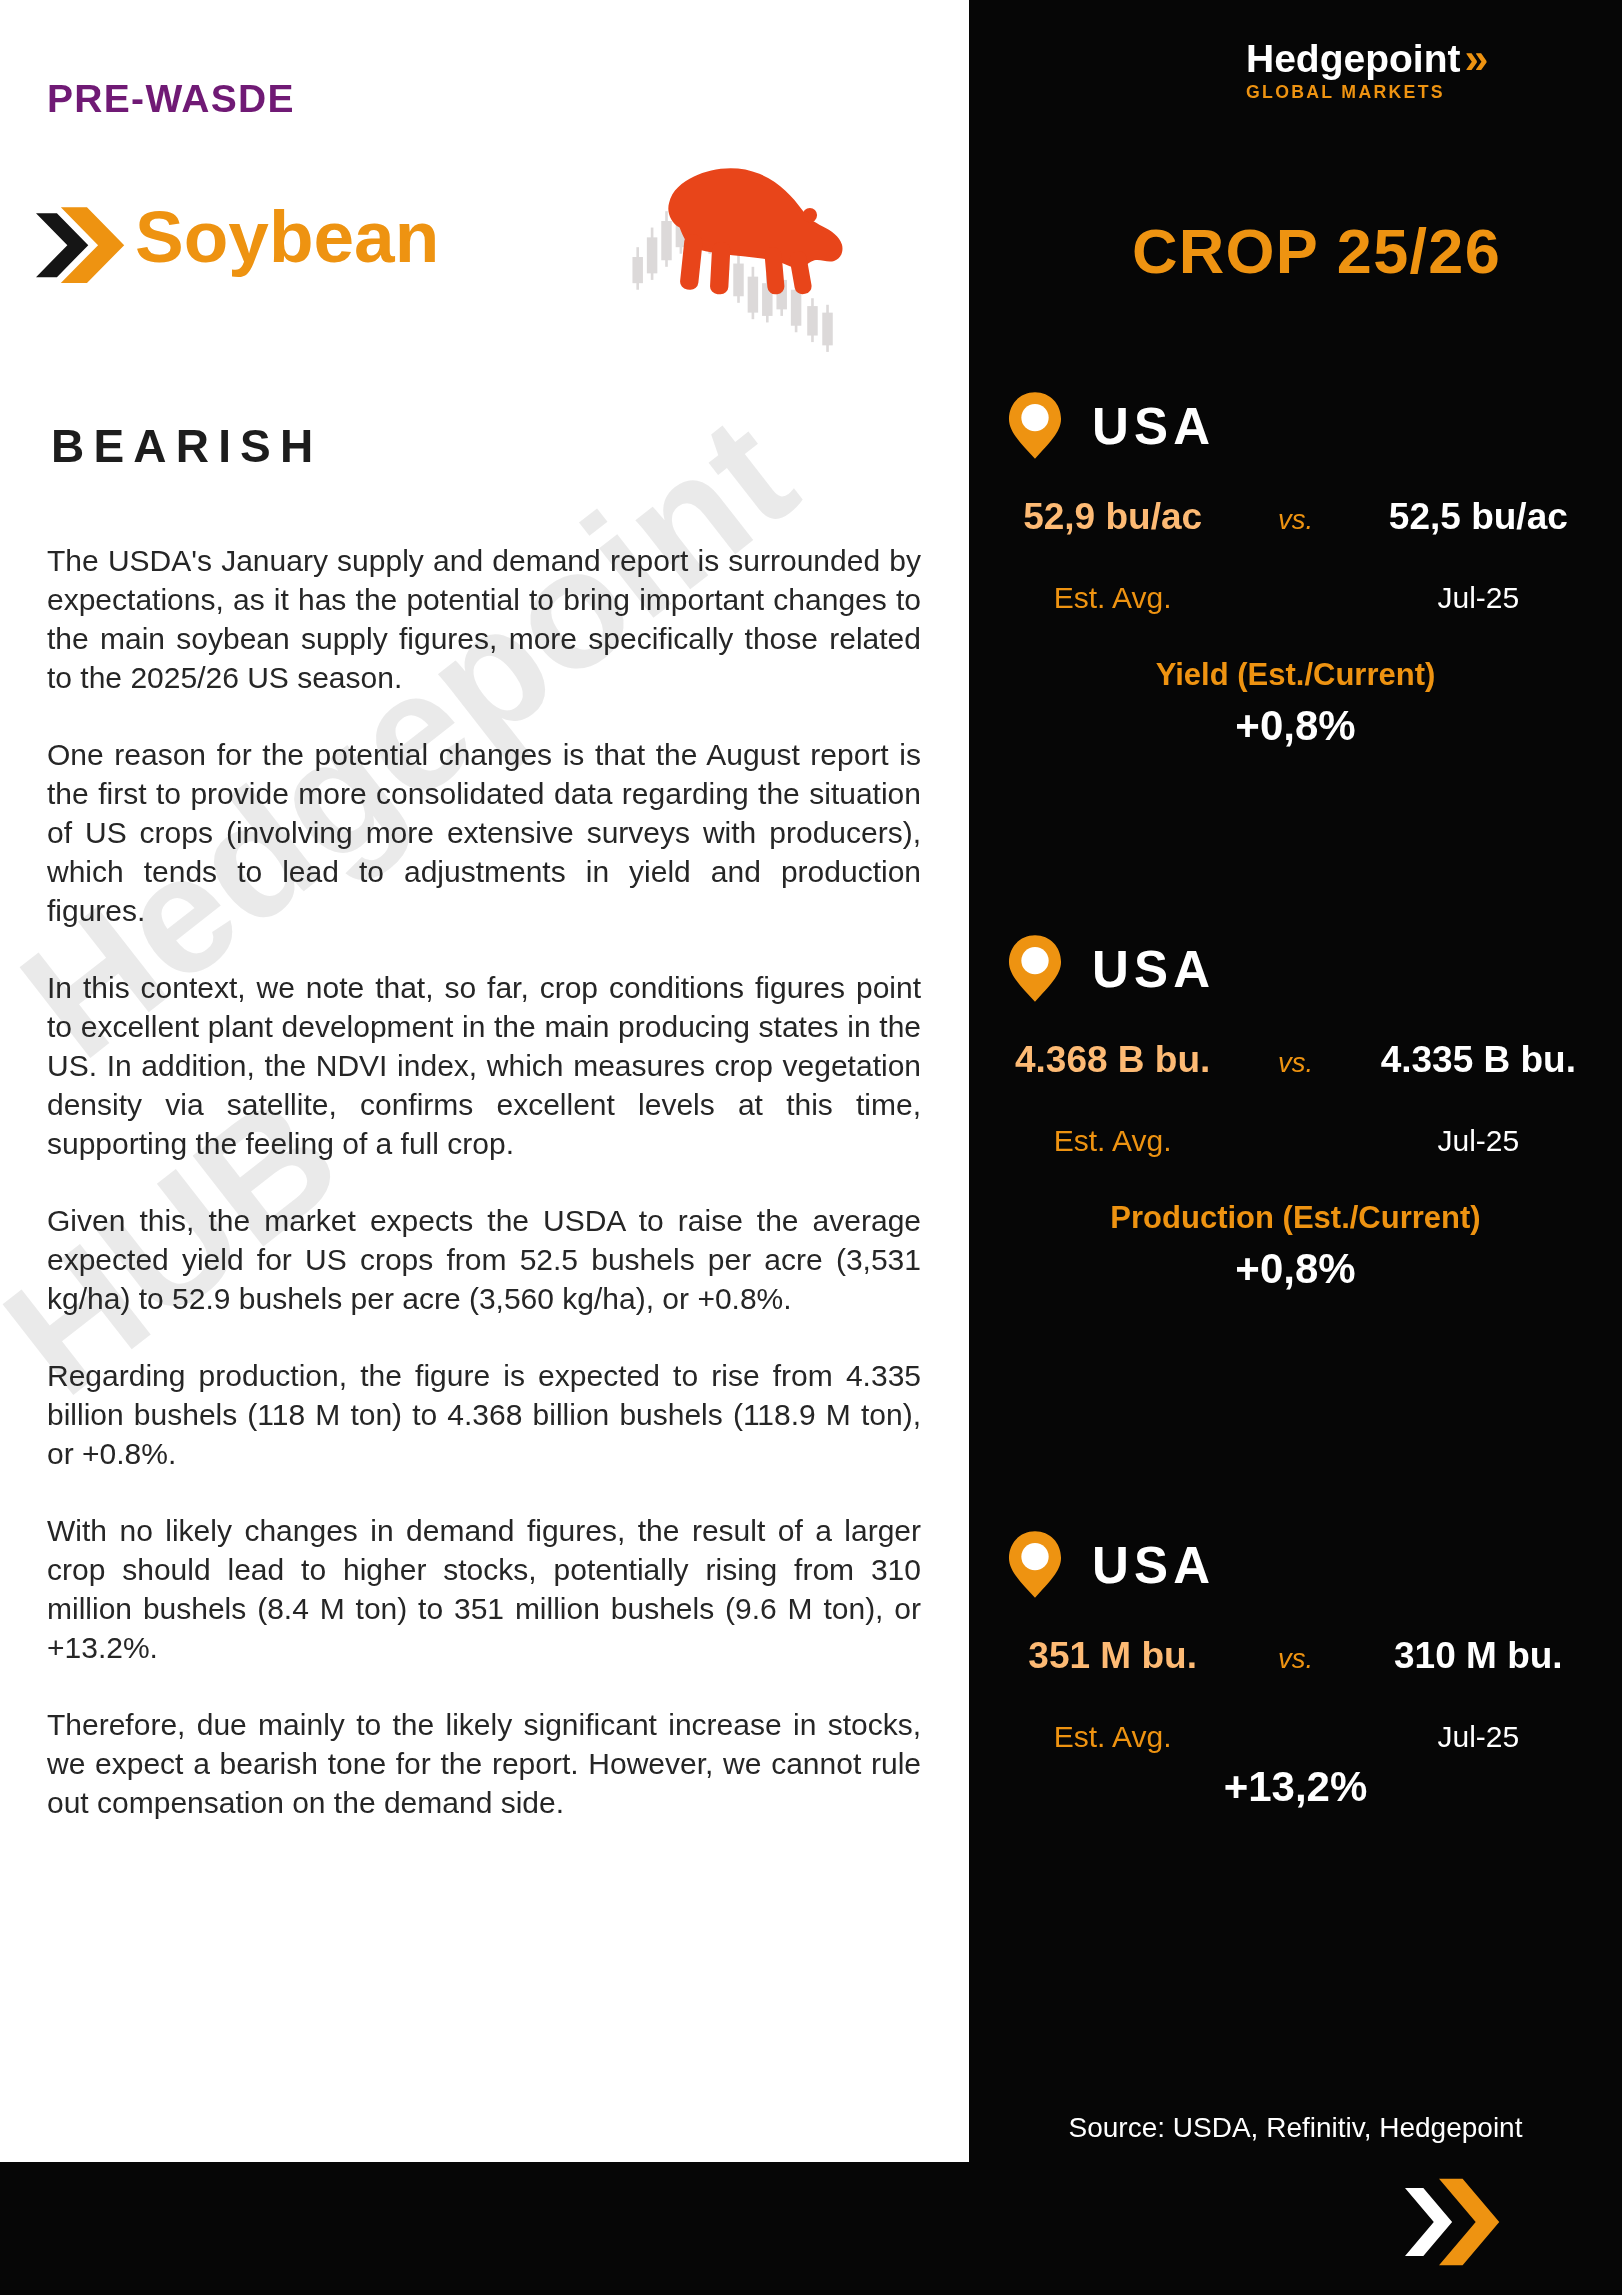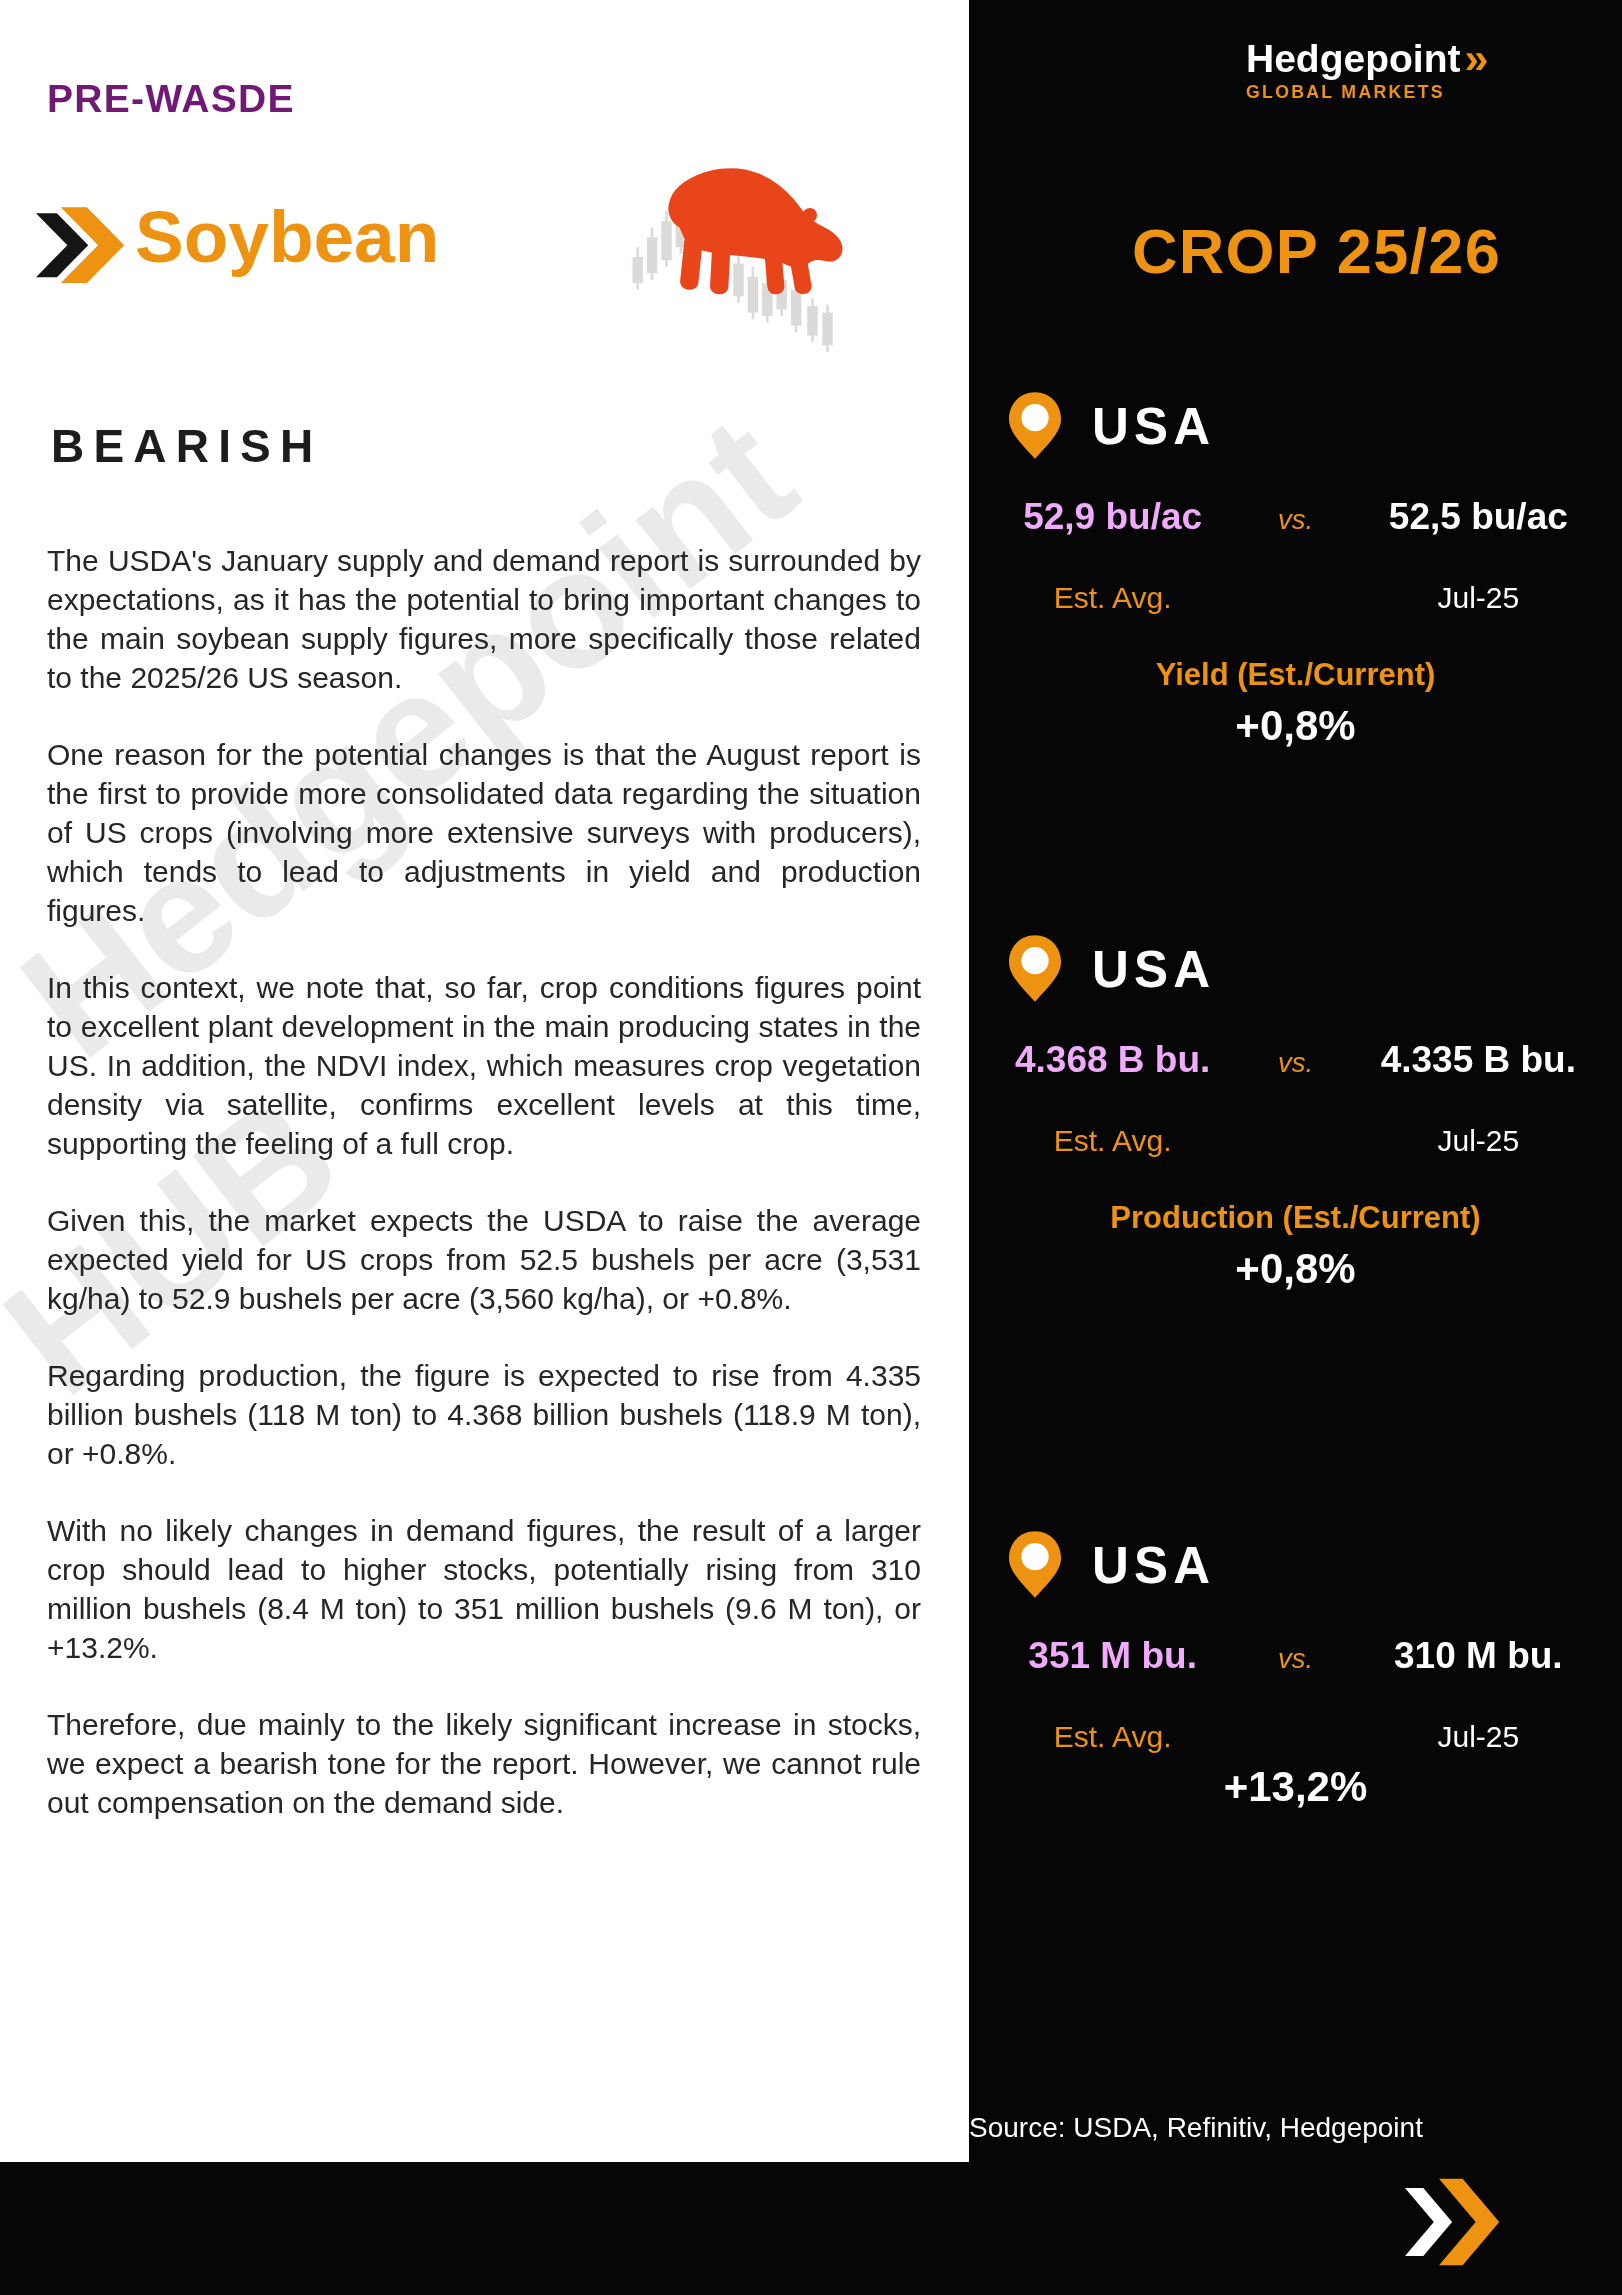--- a/index.html
+++ b/index.html
@@ -62,32 +62,32 @@
   .stat-1 { top:391px; }
   .stat-2 { top:934px; }
   .stat-3 { top:1530px; }
 
   .sec-head { display:flex; align-items:center; gap:29px; margin-left:38px; }
   .country { font-size:51px; font-weight:700; color:#ffffff; letter-spacing:5.2px; }
 
   .values { display:flex; align-items:baseline; margin-top:34px; }
   .val-col { width:44%; text-align:center; }
   .vs { width:12%; text-align:center; font-size:27.5px; font-style:italic; color:#EE9311; }
-  .val-est { font-size:37px; font-weight:700; color:#f0abfc; white-space:nowrap; }
+  .val-est { font-size:37px; font-weight:700; color:#fdba74; white-space:nowrap; }
   .val-cur { font-size:37px; font-weight:700; color:#ffffff; white-space:nowrap; }
   .sub { margin-top:43px; font-size:30px; font-weight:400; }
   .sub-est { color:#EE9311; }
   .sub-cur { color:#ffffff; }
 
   .metric { margin-top:42px; text-align:center; font-size:31px; font-weight:700; color:#EE9311; }
   .delta  { margin-top:9.2px; text-align:center; font-size:42px; font-weight:700; color:#ffffff; }
 
   .source-line {
     position:absolute; left:0; top:2112px; width:100%;
-    font-size:28px; color:#ffffff; font-weight:400;
+    text-align:center; font-size:28px; color:#ffffff; font-weight:400;
   }
   .footer-logo { position:absolute; left:436px; top:2176px; }
 </style>
 </head>
 <body>
 
 <div class="white-panel">
 
   <div class="watermark wm1">Hedgepoint</div>
   <div class="watermark wm2">HUB</div>

